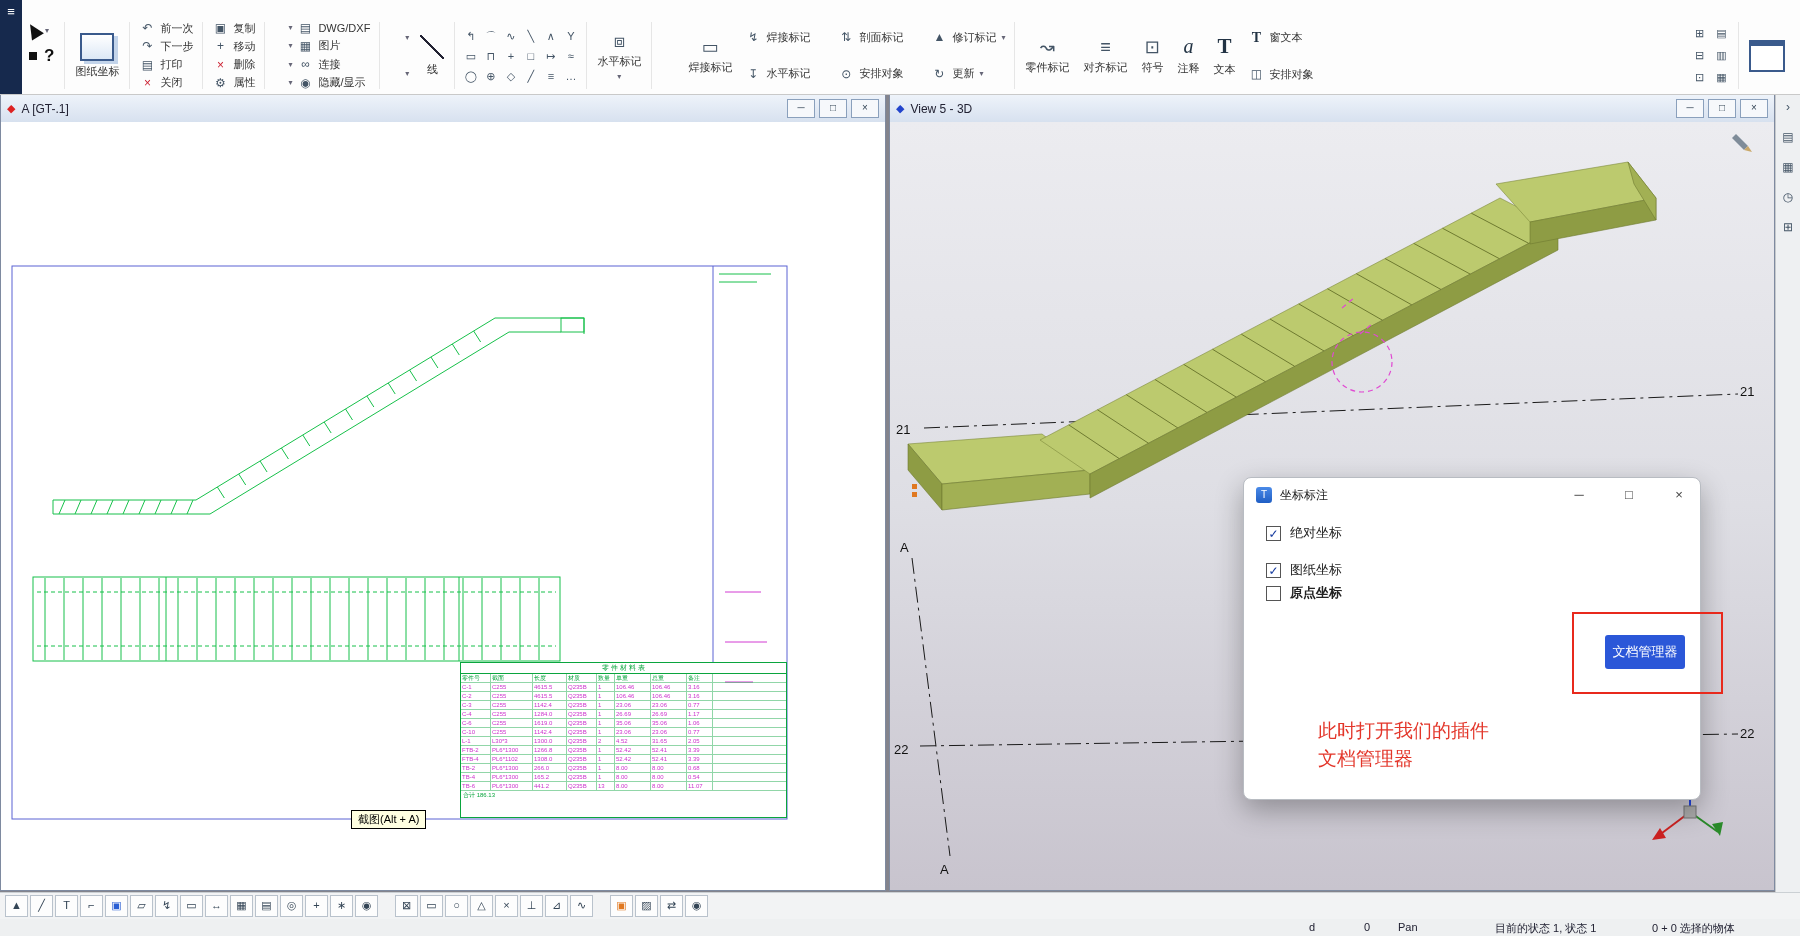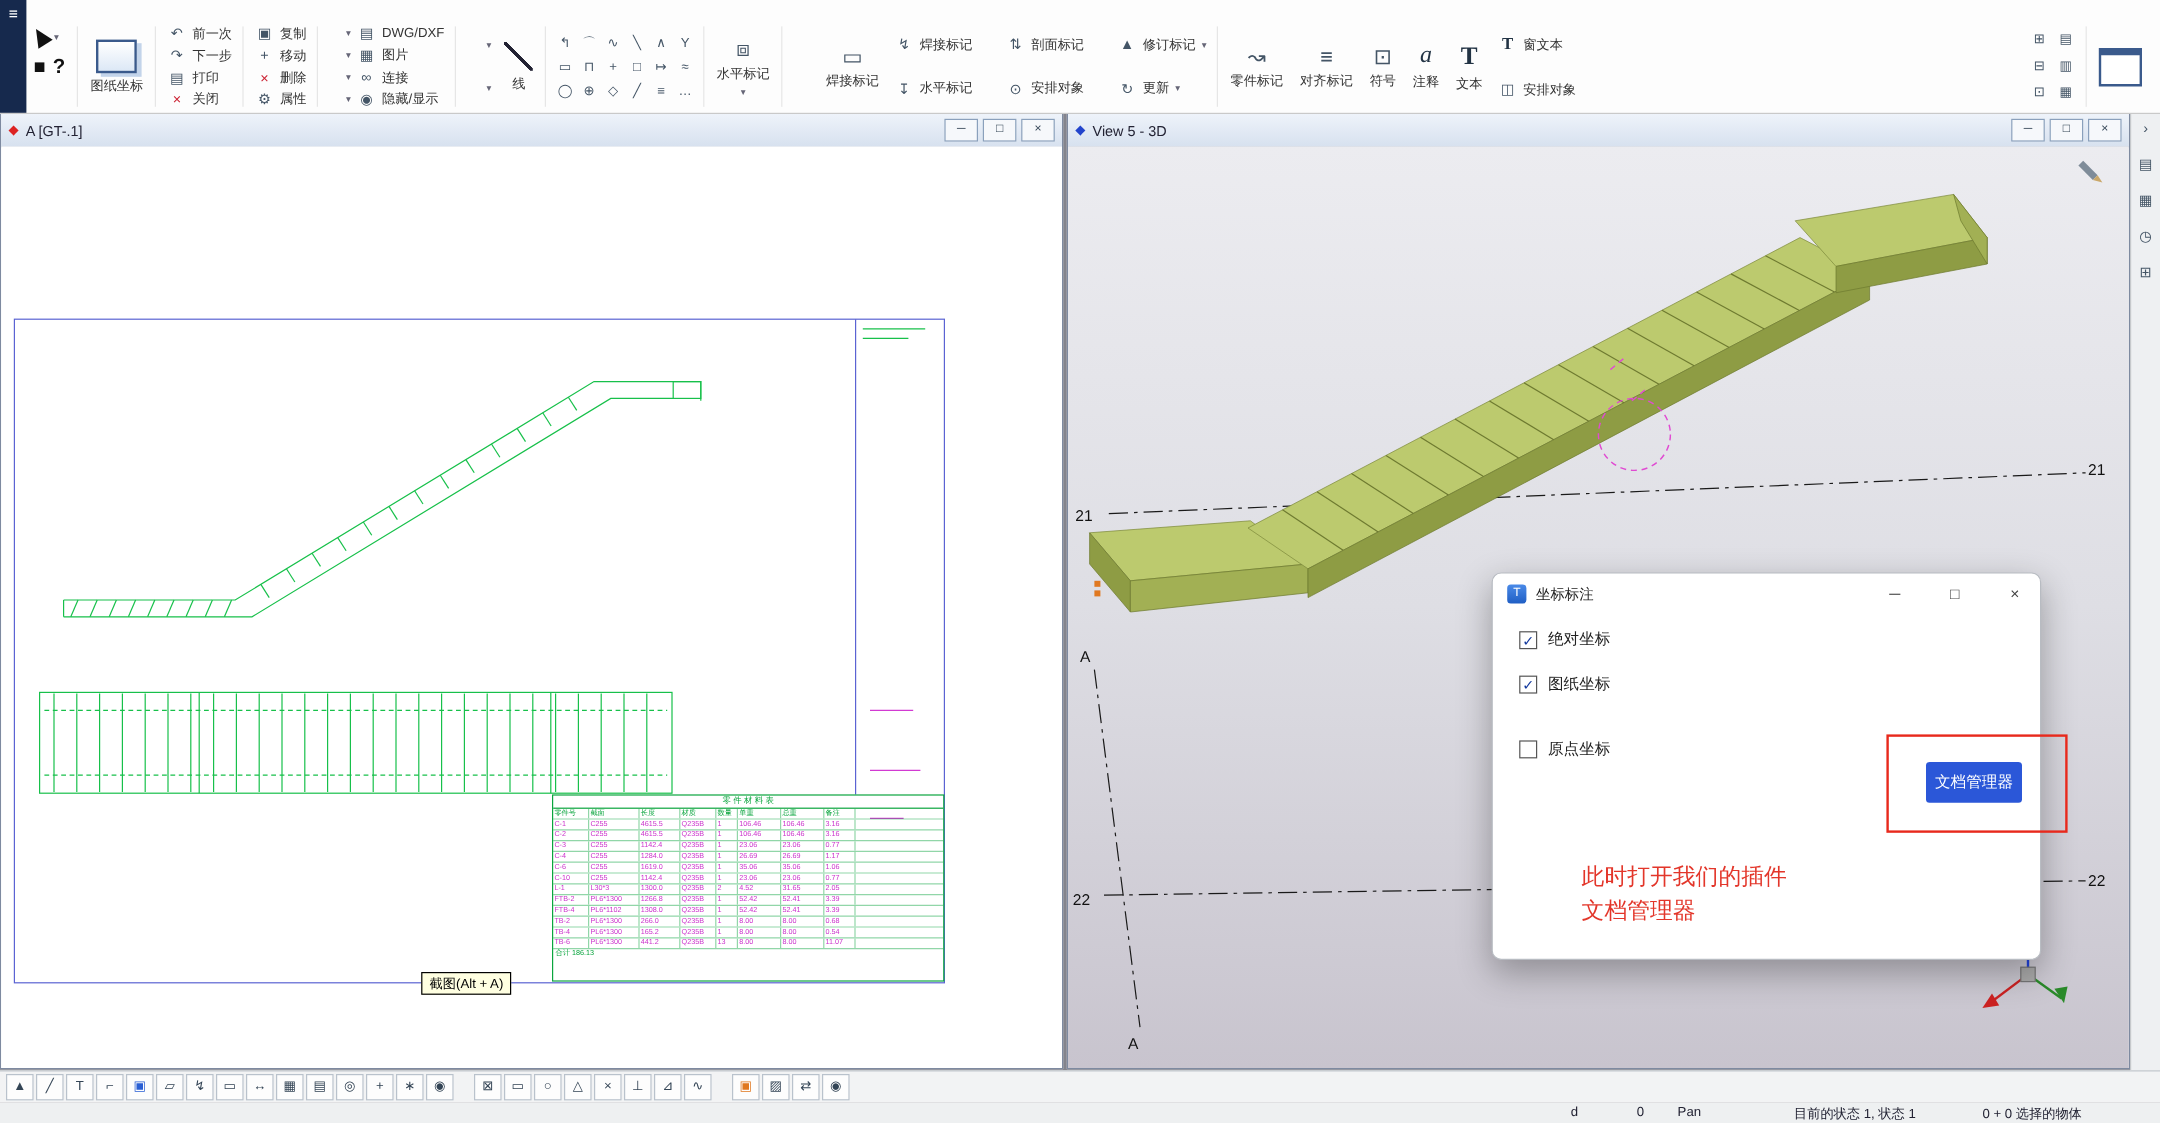--- a/index.html
+++ b/index.html
@@ -642,21 +642,21 @@
       </div>
       <div>
           <div class="checkrow" style="top: 46px;">
             <span class="checkbox">✓</span>
             <span>绝对坐标</span>
           </div>
           <div class="checkrow" style="top: 83px;">
             <span class="checkbox">✓</span>
             <span>图纸坐标</span>
           </div>
-          <div class="checkrow" style="top: 137px;">
+          <div class="checkrow" style="top: 106px; font-weight: bold;">
             <span class="checkbox"></span>
             <span>原点坐标</span>
           </div>
         </div>
       <button class="primary-btn">文档管理器</button>
     </div>
     <div class="red-rect"></div>
     <div class="red-note" style="left:428px;top:596px;">此时打开我们的插件</div>
     <div class="red-note" style="left:428px;top:624px;">文档管理器</div>
   </div>

